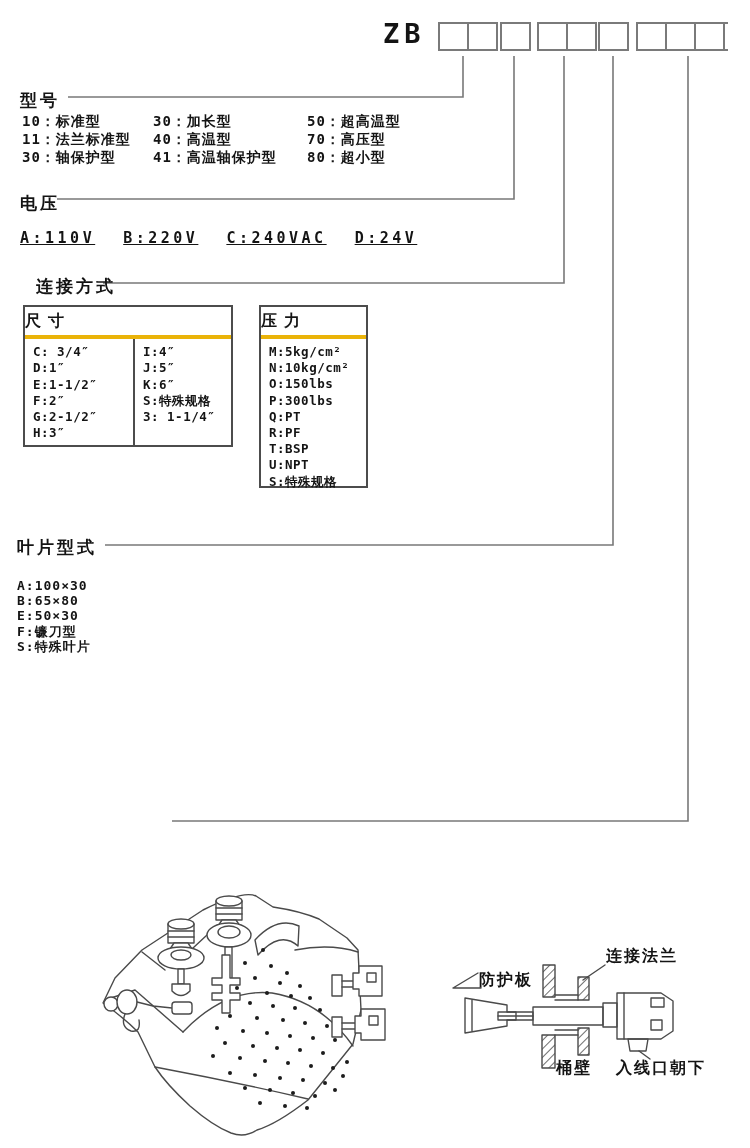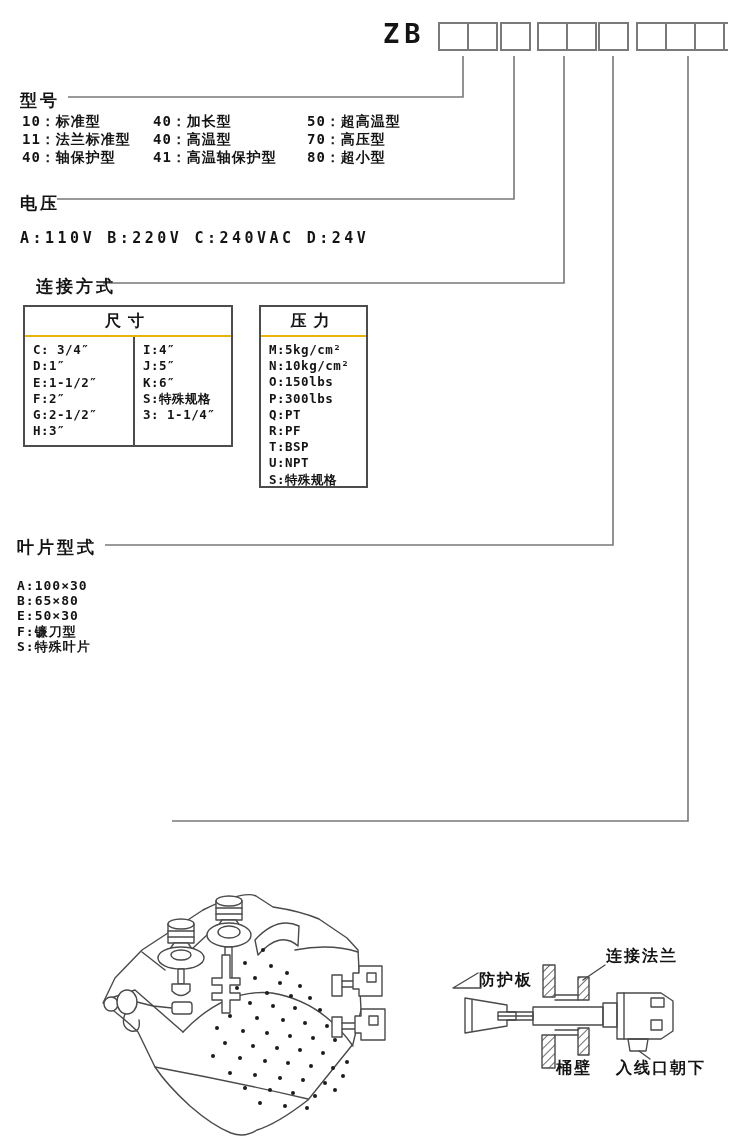--- a/index.html
+++ b/index.html
@@ -10,26 +10,26 @@
   .lines-svg{left:0;top:0;z-index:1;pointer-events:none;}
   .txt{position:absolute;z-index:3;font-weight:bold;white-space:nowrap;}
   .code{font-family:"DejaVu Sans Mono","Liberation Sans",sans-serif;}
   .zb-prefix{left:383px;top:18px;font-size:27px;letter-spacing:5px;}
   .box-group{position:absolute;top:22px;display:flex;z-index:2;}
   .box-cell{width:27px;height:25px;border:2px solid #7a7a7a;margin-left:-2px;background:#fff;}
   .sec-label{font-size:17px;letter-spacing:3px;}
   .model-row{font-size:14px;letter-spacing:1px;}
   .r0{top:113px;} .r1{top:131px;} .r2{top:149px;}
   .c0{left:22px;} .c1{left:153px;} .c2{left:307px;}
-  .volt-row{left:20px;top:229px;display:flex;gap:12px;font-size:15px;letter-spacing:3.5px;}
+  .volt-row{left:20px;top:229px;display:flex;gap:28px;font-size:15px;letter-spacing:3.5px;text-decoration:underline;}
   .tbl{position:absolute;border:2px solid #4c4c4c;background:#fff;z-index:2;}
   .size-tbl{left:23px;top:305px;width:206px;height:138px;}
   .press-tbl{left:259px;top:305px;width:105px;height:179px;}
-  .tbl-head{height:28px;line-height:28px;text-align:center;font-weight:bold;font-size:16px;
-            letter-spacing:7px;border-bottom:2px solid #eab308;}
+  .tbl-head{height:28px;line-height:28px;text-align:left;font-weight:bold;font-size:16px;
+            letter-spacing:7px;border-bottom:4px solid #eab308;}
   .tbl-body{display:flex;height:calc(100% - 30px);}
   .tbl-col{padding:5px 4px 0 8px;font-weight:bold;font-size:12.5px;letter-spacing:0.5px;
            font-family:"DejaVu Sans Mono","Liberation Sans",sans-serif;}
   .tbl-col div{line-height:16.3px;}
   .col-left{width:96px;border-right:2px solid #4c4c4c;}
   .press-tbl .tbl-col div{line-height:16.2px;}
   .blade-item{left:17px;font-size:13px;letter-spacing:1px;}
   .b0{top:578px;} .b1{top:593px;} .b2{top:608px;} .b3{top:623px;} .b4{top:638px;}
   .len-label{left:20px;top:810px;}
   .draw-label{font-size:16px;letter-spacing:2px;}
@@ -66,26 +66,26 @@
     </div>
   <div class="box-group" style="left:638px;">
       <div class="box-cell"></div>
       <div class="box-cell"></div>
       <div class="box-cell"></div>
       <div class="box-cell"></div>
     </div>
 
   <div class="txt sec-label" style="left:20px;top:89px;">型号</div>
   <div class="txt code model-row r0 c0">10：标准型</div>
-  <div class="txt code model-row r0 c1">40：加长型</div>
+  <div class="txt code model-row r0 c1">30：加长型</div>
   <div class="txt code model-row r0 c2">50：超高温型</div>
   <div class="txt code model-row r1 c0">11：法兰标准型</div>
   <div class="txt code model-row r1 c1">40：高温型</div>
   <div class="txt code model-row r1 c2">70：高压型</div>
-  <div class="txt code model-row r2 c0">40：轴保护型</div>
+  <div class="txt code model-row r2 c0">30：轴保护型</div>
   <div class="txt code model-row r2 c1">41：高温轴保护型</div>
   <div class="txt code model-row r2 c2">80：超小型</div>
 
   <div class="txt sec-label" style="left:20px;top:192px;">电压</div>
   <div class="txt code volt-row">
     <span>A:110V</span>
     <span>B:220V</span>
     <span>C:240VAC</span>
     <span>D:24V</span>
   </div>

